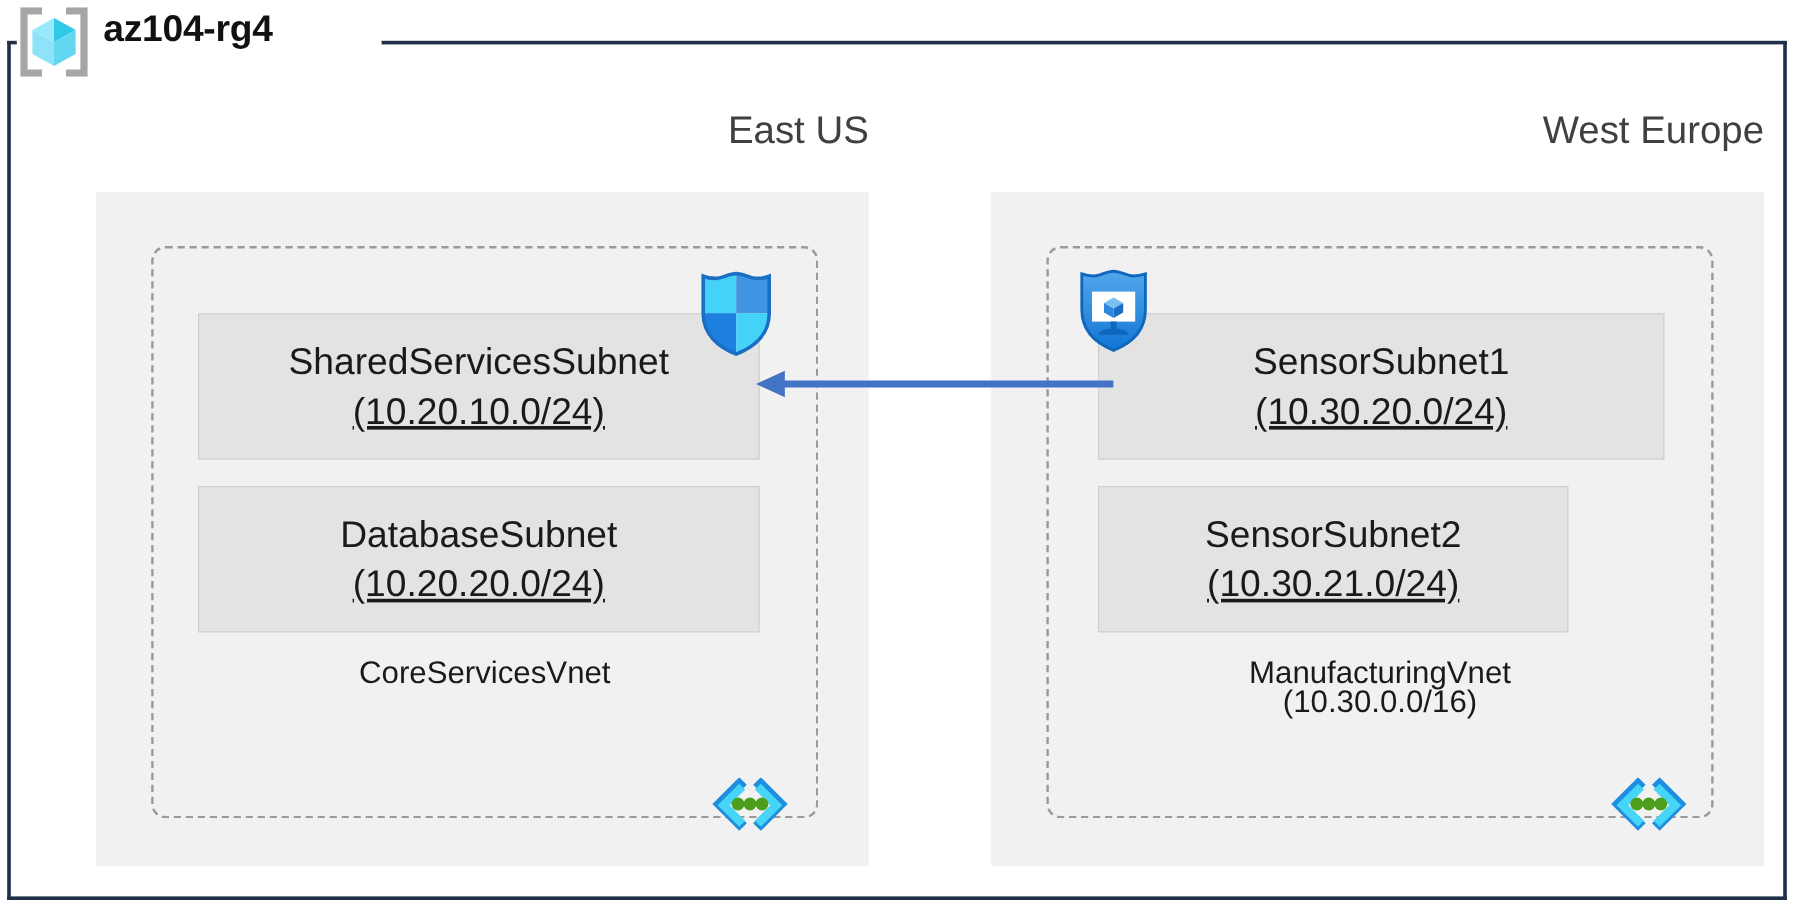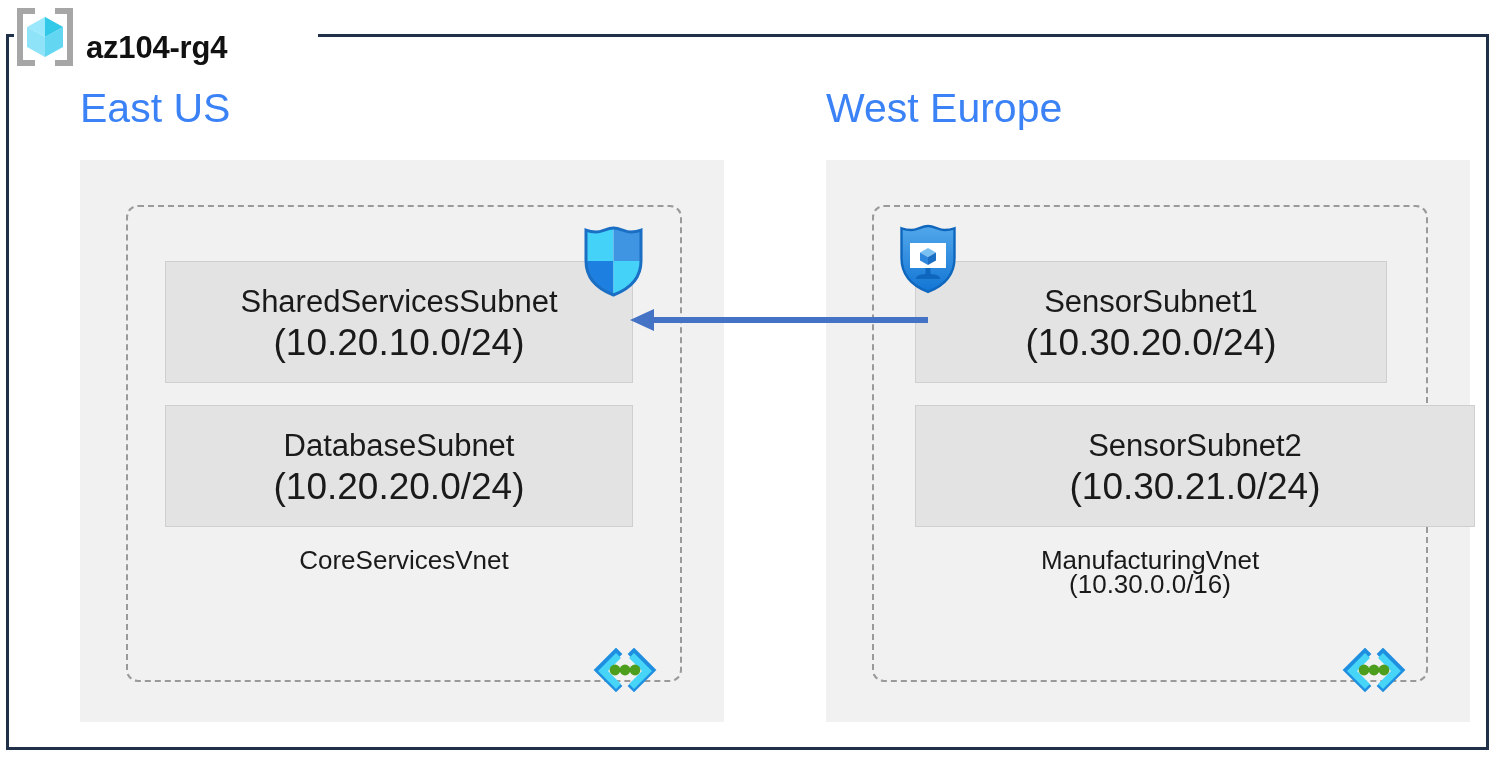--- a/index.html
+++ b/index.html
@@ -43,44 +43,44 @@
     background: #1f3048;
   }
 
   
   #rg-header {
     position: absolute;
     left: 14px;
     top: 6px;
     height: 60px;
     display: flex;
-    align-items: flex-end;
+    align-items: flex-start;
     gap: 10px;
     background: #ffffff;
     padding-right: 14px;
     z-index: 5;
   }
   #rg-icon { width: 62px; height: 58px; display: block; }
   #rg-title {
     font-size: 31px;
     font-weight: bold;
     color: #111111;
     letter-spacing: -0.2px;
     white-space: nowrap;
   }
 
   
   .region {
     position: absolute;
     top: 86px;
   }
   .region-label {
-    font-size: 41px;
-    color: #3b82f6;
-    text-align: left;
+    font-size: 32px;
+    color: #404040;
+    text-align: right;
     line-height: 44px;
     white-space: nowrap;
   }
   .region-box {
     position: absolute;
     background: #f1f1f1;
   }
 
   
   .vnet-box {
@@ -111,24 +111,25 @@
     align-items: center;
     justify-content: center;
   }
   .subnet-name {
     font-size: 31px;
     line-height: 41px;
     color: #1a1a1a;
     white-space: nowrap;
   }
   .subnet-cidr {
-    font-size: 37px;
+    font-size: 31px;
     line-height: 41px;
     color: #1a1a1a;
     white-space: nowrap;
+    text-decoration: underline;
   }
 
   
   .float-icon { position: absolute; z-index: 4; }
 
   
   #peering-arrow {
     position: absolute;
     left: 628px;
     top: 304px;
@@ -217,21 +218,21 @@
 
 <div class="vnet-box" style="left:872px; top:205px; width:556px; height:477px;">
   <div class="vnet-label" style="top:332px;">ManufacturingVnet</div>
   <div class="vnet-label" style="top:356px;">(10.30.0.0/16)</div>
 </div>
 
 <div class="subnet" style="left:915px; top:261px; width:472px; height:122px;">
   <span class="subnet-name">SensorSubnet1</span>
   <span class="subnet-cidr">(10.30.20.0/24)</span>
 </div>
-<div class="subnet" style="left:915px; top:405px; width:560px; height:122px;">
+<div class="subnet" style="left:915px; top:405px; width:392px; height:122px;">
   <span class="subnet-name">SensorSubnet2</span>
   <span class="subnet-cidr">(10.30.21.0/24)</span>
 </div>
 
 <div class="float-icon" style="left:897px; top:224px; width:62px; height:70px;">
   <svg viewBox="0 0 62 70" xmlns="http://www.w3.org/2000/svg">
     <defs>
       <linearGradient id="shieldGradB" x1="0" y1="0" x2="0" y2="1">
         <stop offset="0%" stop-color="#52a7ea"></stop>
         <stop offset="100%" stop-color="#1275d4"></stop>

